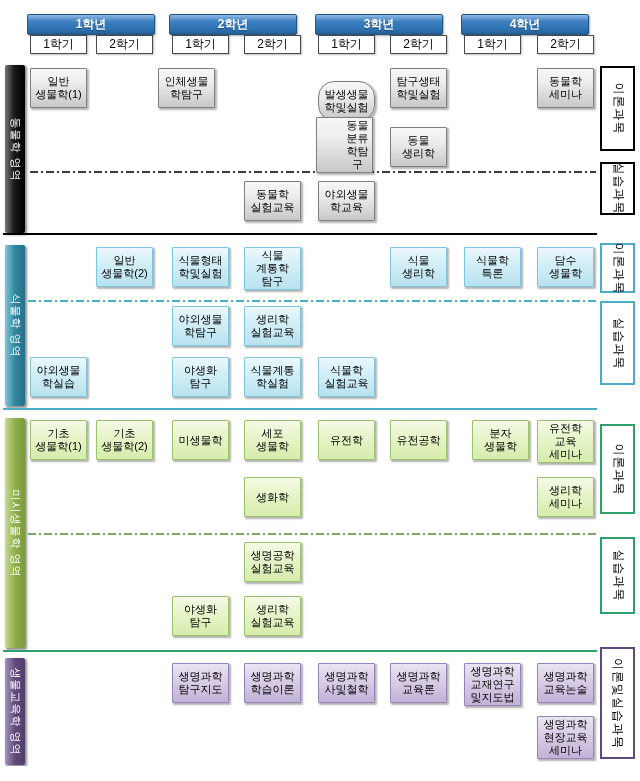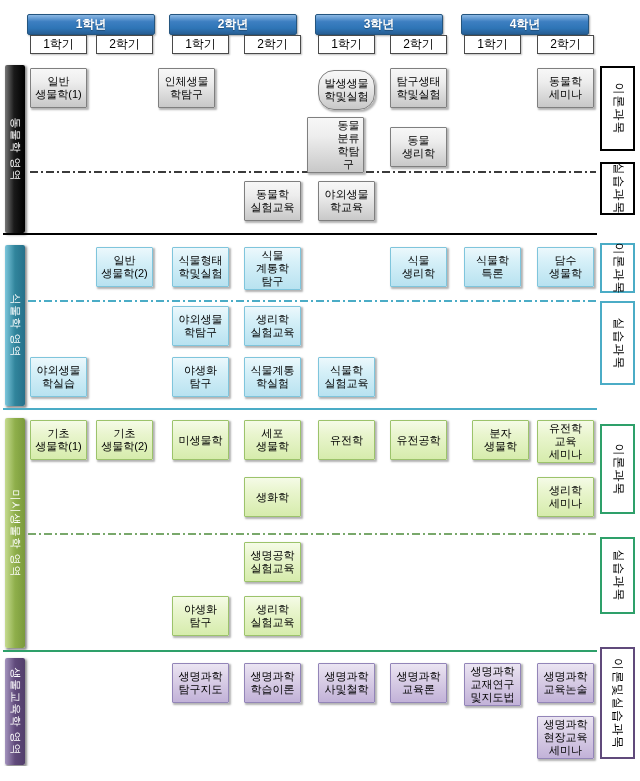--- a/index.html
+++ b/index.html
@@ -128,27 +128,27 @@
       <span class="rot">실습과목</span>
     </div>
   <div class="side-label sl-purple" style="top:647px;height:112px">
       <span class="rot">이론및실습과목</span>
     </div>
 
 <div class="course animal" style="left: 30px; top: 68px;">일반
 생물학(1)</div>
     <div class="course animal" style="left: 158px; top: 68px;">인체생물
 학탐구</div>
-    <div class="course animal" style="left: 318px; top: 70px; border-radius: 16px;">발생생물
+    <div class="course animal" style="left: 318px; top: 81px; border-radius: 16px;">발생생물
 학및실험</div>
     <div class="course animal" style="left: 390px; top: 68px;">탐구생태
 학및실험</div>
     <div class="course animal" style="left: 537px; top: 68px;">동물학
 세미나</div>
-    <div class="course animal" style="left: 307px; top: 117px; padding-left: 26px;">동물분류
+    <div class="course animal" style="left: 316px; top: 117px; padding-left: 26px;">동물분류
 학탐구</div>
     <div class="course animal" style="left: 390px; top: 127px;">동물
 생리학</div>
     <div class="course animal" style="left: 244px; top: 181px;">동물학
 실험교육</div>
     <div class="course animal" style="left: 318px; top: 181px;">야외생물
 학교육</div>
     <div class="course plant" style="left: 96px; top: 247px;">일반
 생물학(2)</div>
     <div class="course plant" style="left: 172px; top: 247px; text-align: center;">식물형태

